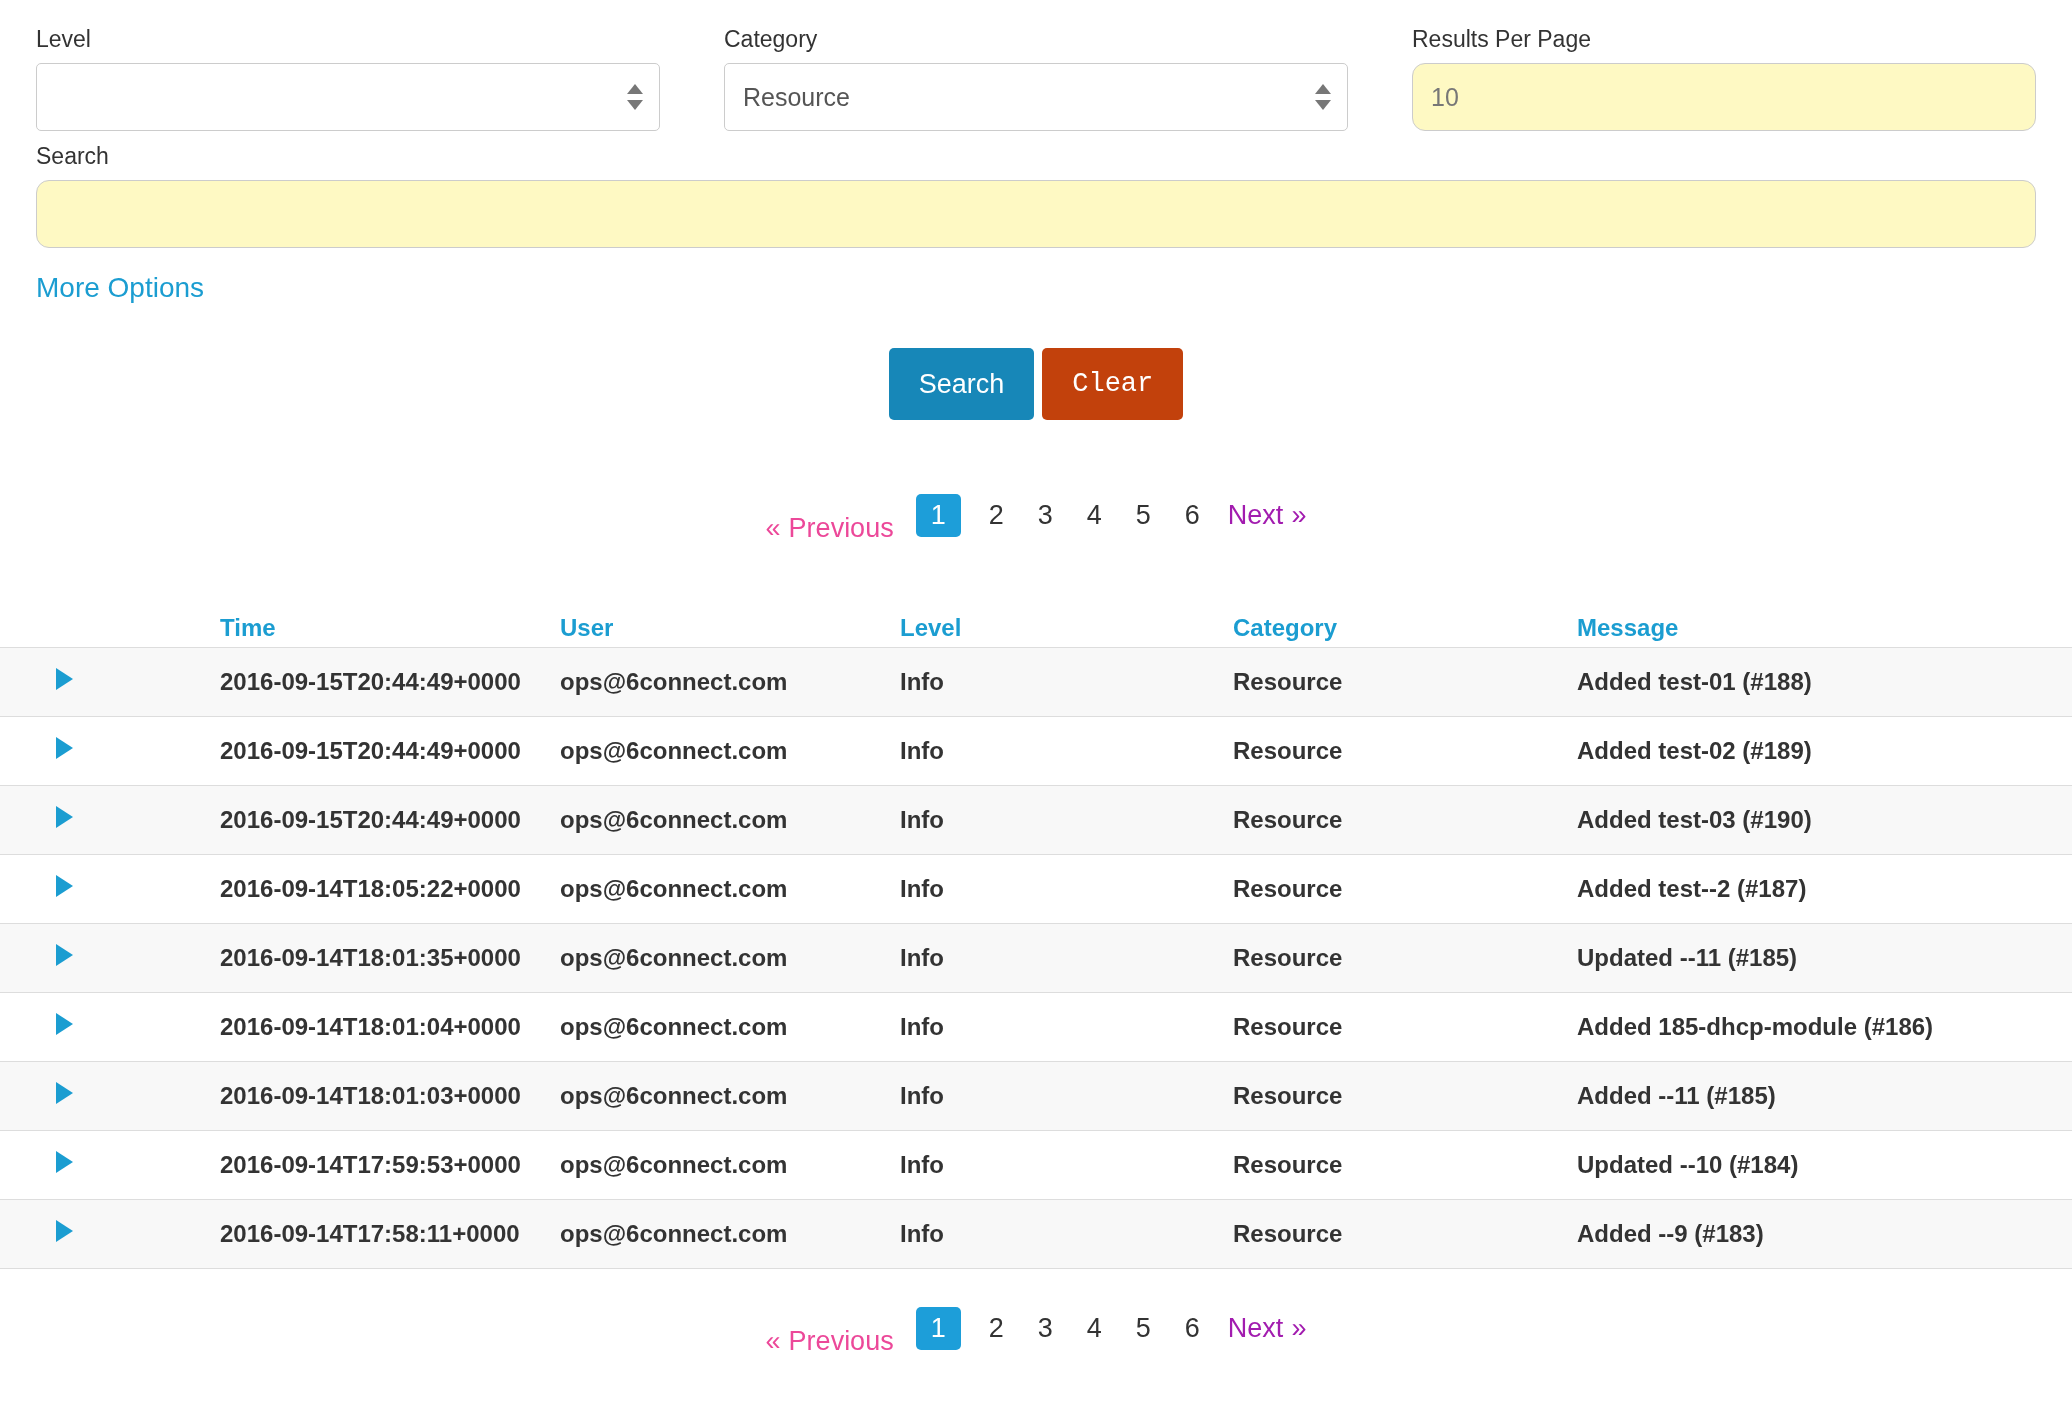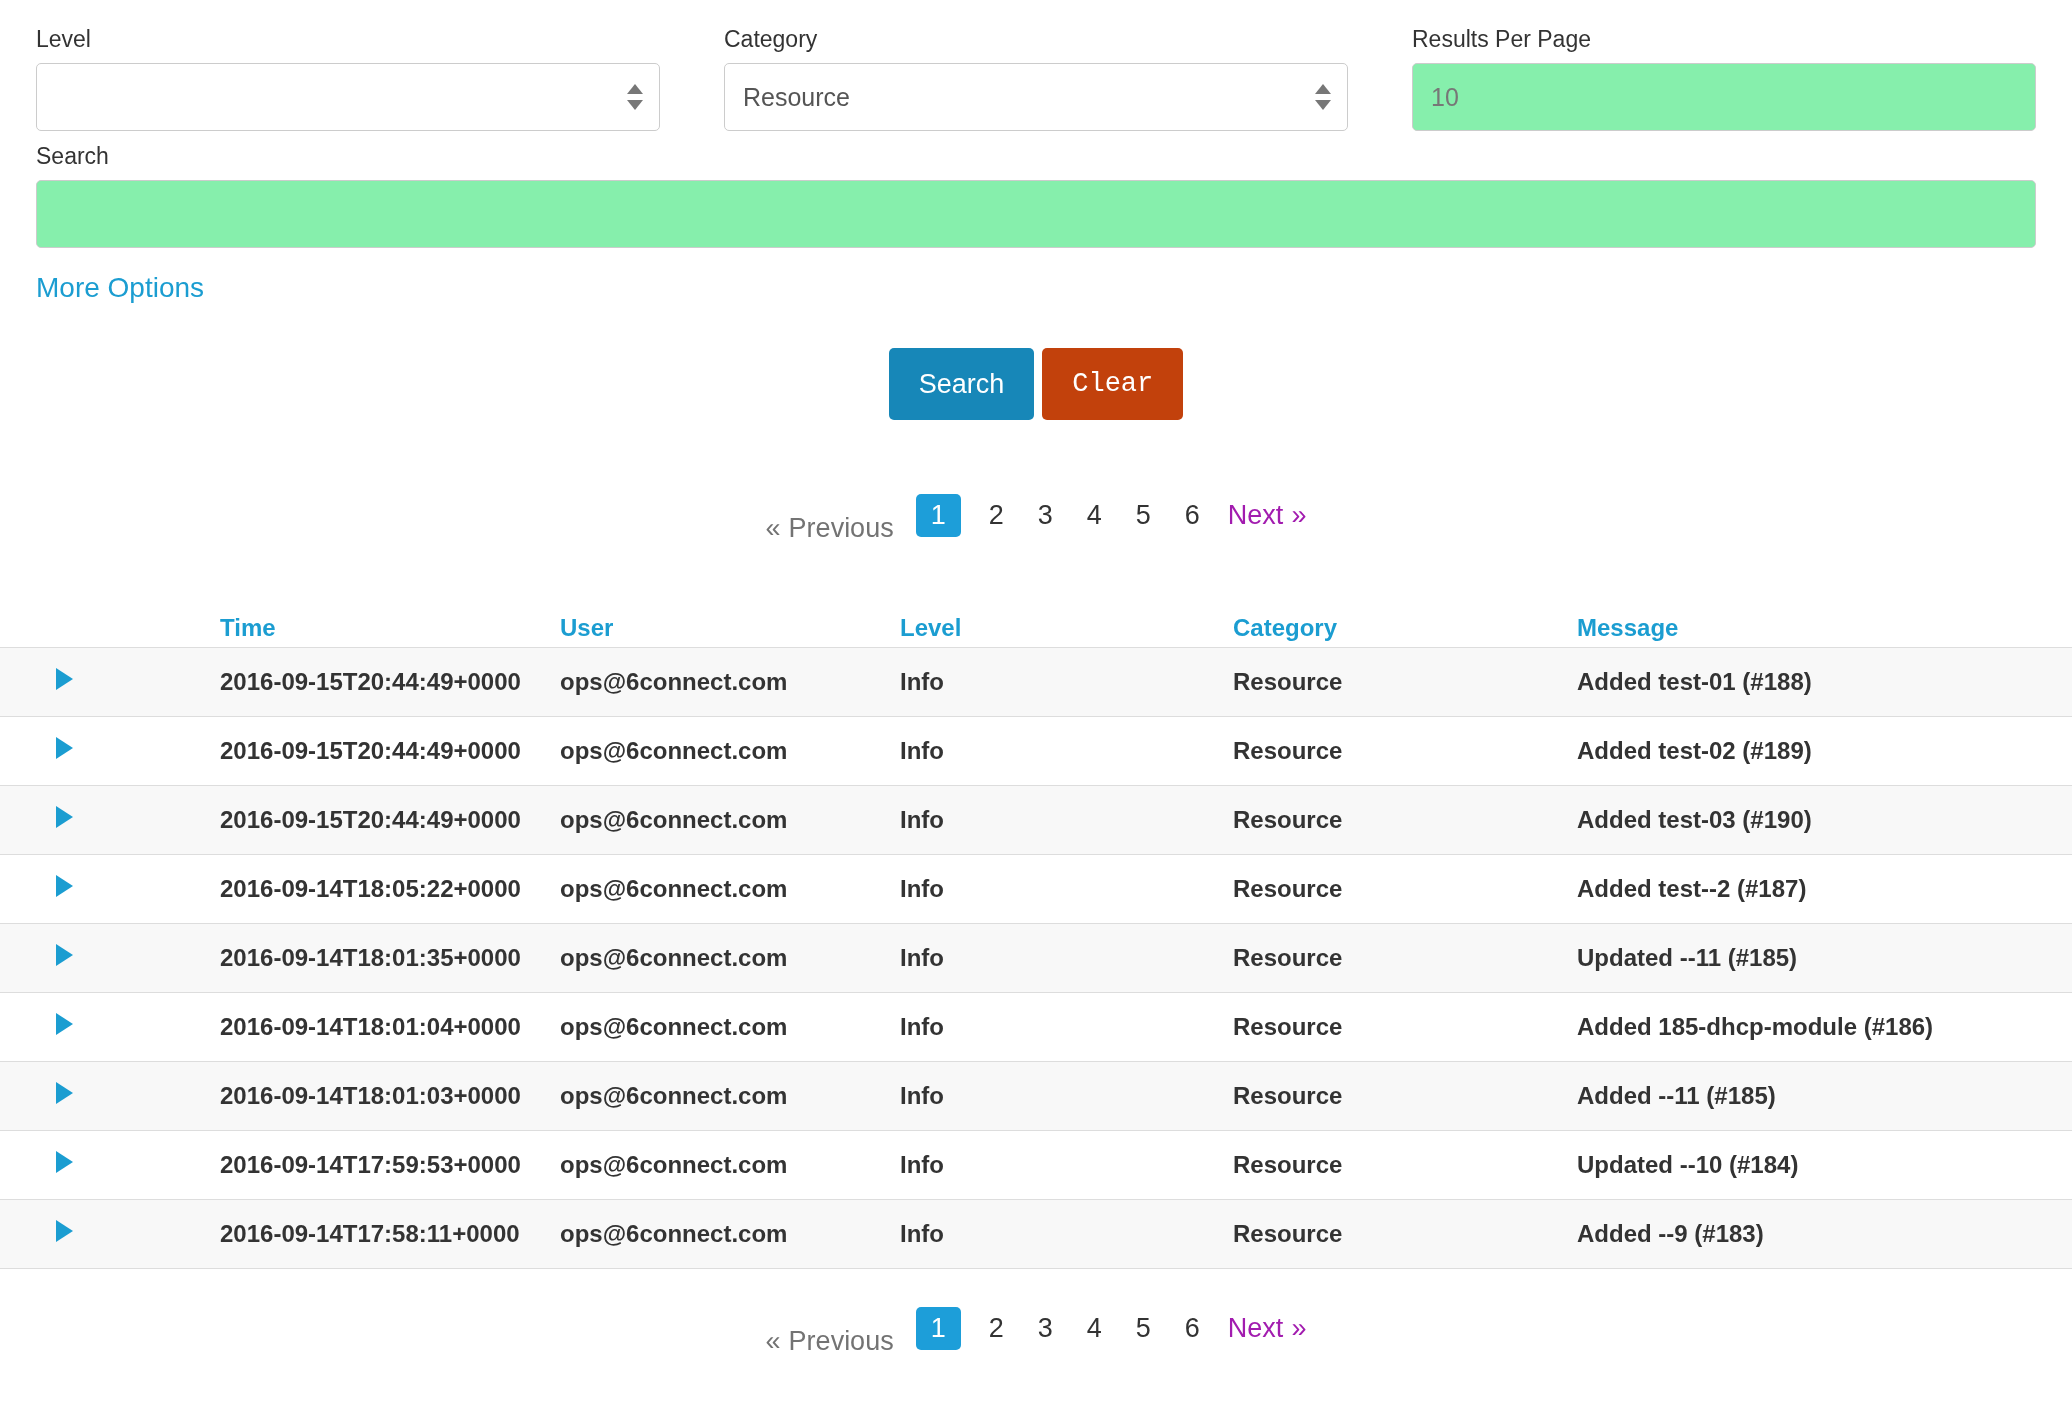--- a/index.html
+++ b/index.html
@@ -62,27 +62,27 @@
   .select-arrows .down {
     width: 0; height: 0;
     border-left: 8px solid transparent;
     border-right: 8px solid transparent;
     border-top: 10px solid #777;
   }
   .text-input {
     width: 100%;
     height: 68px;
     border: 1px solid #ccc;
-    border-radius: 5px;
+    border-radius: 13px;
     font-family: "Liberation Sans", sans-serif;
     font-size: 25px;
     color: #777;
     padding: 0 18px;
     outline: none;
-    background: #86efac;
+    background: #fef9c3;
   }
   .search-block { margin-top: 12px; }
 
   
   .more-options {
     display: inline-block;
     margin-top: 24px;
     font-size: 28px;
     color: #1b9dd1;
     cursor: pointer;
@@ -112,21 +112,21 @@
   
   .pagination {
     display: flex;
     justify-content: center;
     align-items: center;
     gap: 22px;
     font-size: 27px;
     margin-top: 66px;
   }
   .pagination.bottom { margin-top: 30px; }
-  .pg-prev { color: #737373; cursor: default; white-space: nowrap; margin-top: 27px; }
+  .pg-prev { color: #ec4899; cursor: default; white-space: nowrap; margin-top: 27px; }
   .pg-prev .sym { margin-right: 8px; }
   .pg-num { color: #333; cursor: pointer; padding: 6px 6px; }
   .pg-num.active {
     background: #1d9ed9;
     color: #fff;
     border-radius: 5px;
     padding: 6px 15px;
   }
   .pg-next { color: #a21caf; cursor: pointer; white-space: nowrap; text-align: center; }
   .pg-next .sym { margin-left: 8px; }

